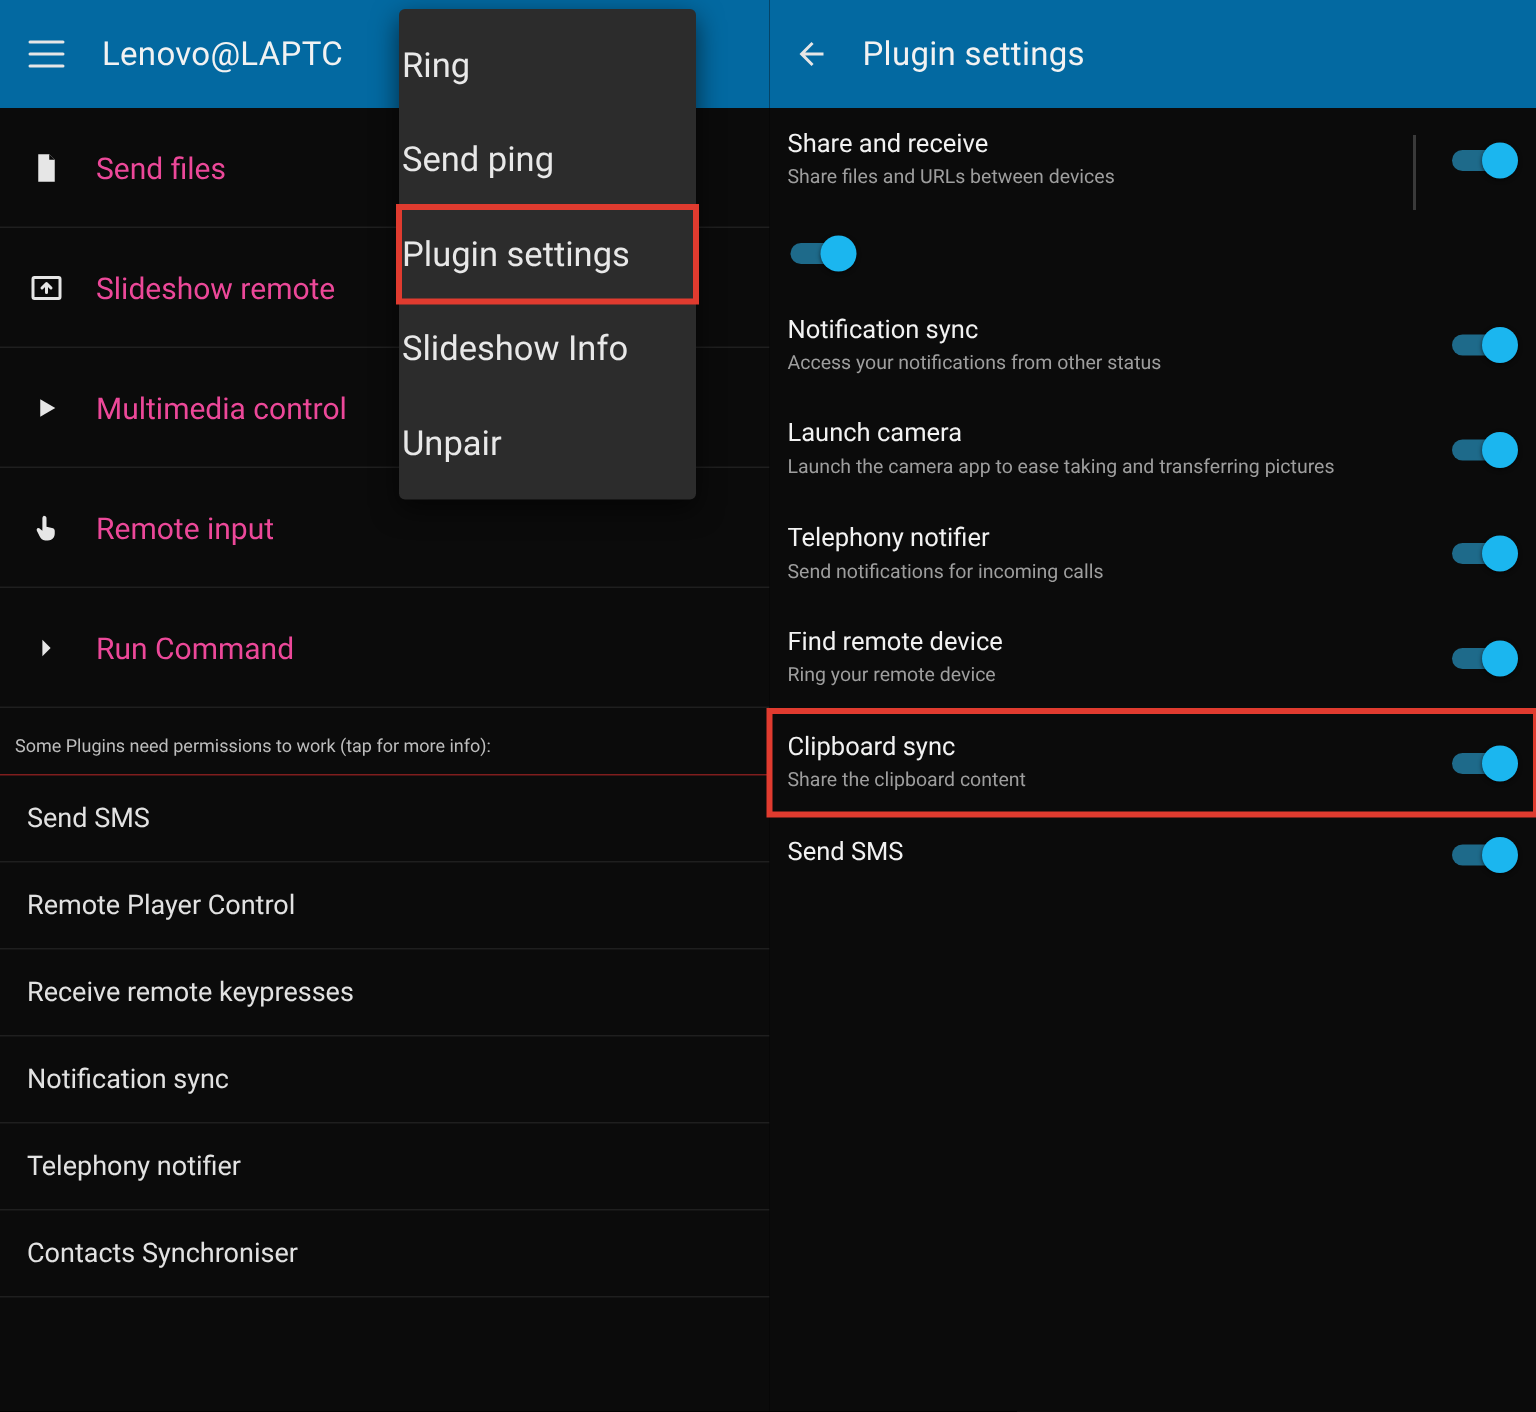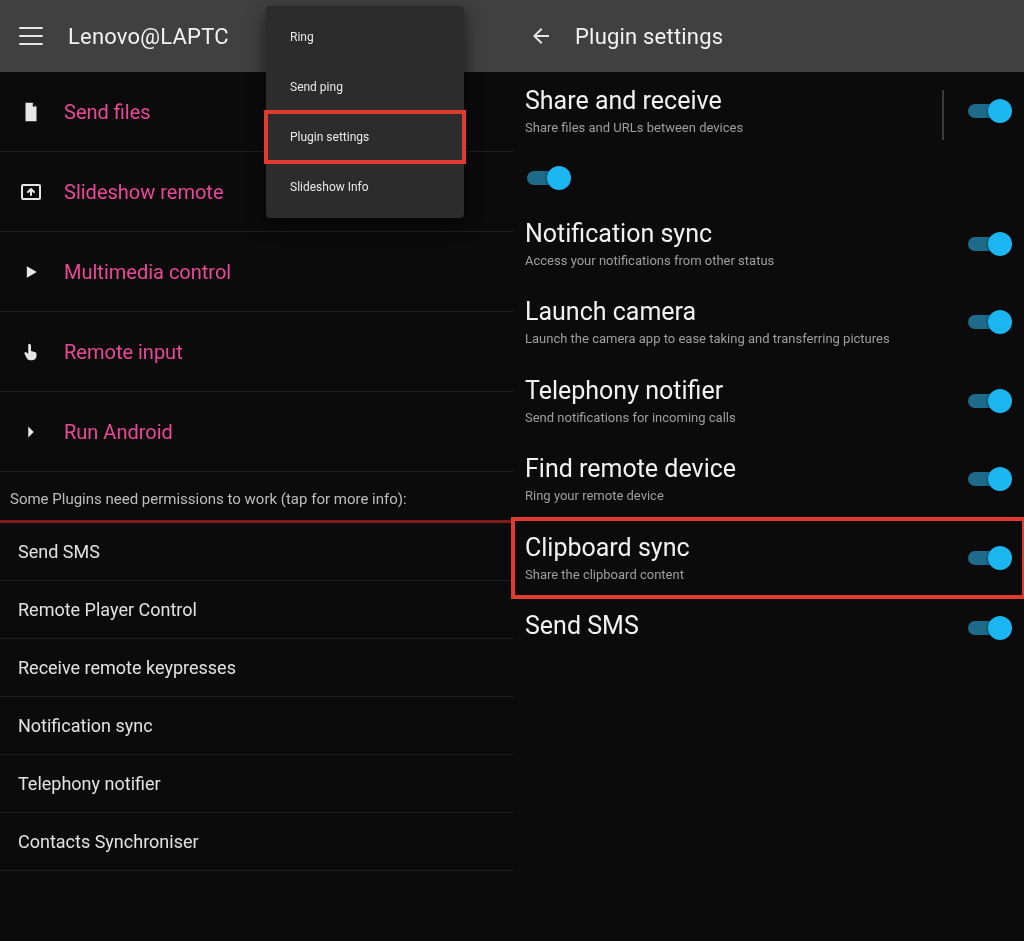--- a/index.html
+++ b/index.html
@@ -1,42 +1,42 @@
 <!DOCTYPE html>
 <html><head>
 <meta charset="utf-8">
 <style>
   html,body{margin:0;padding:0;background:#000;font-family:Roboto,"Helvetica Neue",Arial,sans-serif;color:#e6e6e6;}
   .stage{width:1024px;height:941px;position:relative;overflow:hidden;background:#000;}
   .pane{position:absolute;top:0;height:941px;background:#0b0b0b;}
   .pane-left{left:0;width:513px;}
   .pane-right{left:513px;width:511px;}
-  .appbar{height:72px;background:#404040;display:flex;align-items:center;padding:12px 16px;box-sizing:border-box;}
+  .appbar{height:72px;background:#0369a1;display:flex;align-items:center;padding:12px 16px;box-sizing:border-box;}
   .appbar-title{font-size:22px;color:#f2f2f2;margin-left:22px;font-weight:400;letter-spacing:.2px;}
   .icon-btn{width:30px;height:30px;display:flex;align-items:center;justify-content:center;color:#e6e6e6;}
   .hamburger{width:24px;height:18px;position:relative;}
   .hamburger span{position:absolute;left:0;right:0;height:2px;background:#e6e6e6;border-radius:1px;}
   .hamburger span:nth-child(1){top:0;}
   .hamburger span:nth-child(2){top:8px;}
   .hamburger span:nth-child(3){top:16px;}
   .back-arrow{width:24px;height:24px;}
   .back-arrow svg{width:24px;height:24px;fill:#e6e6e6;}
   .row{display:flex;align-items:center;padding:0 18px;min-height:80px;border-bottom:1px solid #1f1f1f;box-sizing:border-box;color:#ec4899;}
   .row .lbl{font-size:20px;margin-left:20px;}
   .row .ic{width:26px;display:flex;justify-content:center;}
-  .sub-header{padding:18px 10px 12px 10px;color:#bdbdbd;font-size:15px;border-bottom:3px solid #7f1d1d;}
+  .sub-header{padding:18px 10px 12px 10px;color:#bdbdbd;font-size:12px;border-bottom:1px solid #7f1d1d;}
   .permrow{padding:18px 18px;border-bottom:1px solid #1f1f1f;font-size:18px;color:#e2e2e2;}
   
   .popup{position:absolute;top:6px;left:266px;width:198px;background:#2c2c2c;border-radius:4px;box-shadow:0 6px 18px rgba(0,0,0,.6);padding:6px 0;z-index:5;}
-  .popup-item{padding:18px 24px;font-size:12px;color:#e8e8e8;}
+  .popup-item{padding:18px 2px;font-size:23px;color:#e8e8e8;}
   .popup-item.hl{outline:4px solid #e03b2f;outline-offset:-2px;}
   
   .srow{display:flex;align-items:center;justify-content:space-between;padding:14px 12px 14px 12px;box-sizing:border-box;position:relative;}
   .srow .txt{flex:1;padding-right:18px;}
-  .srow .ttl{font-size:25px;color:#f2f2f2;margin-bottom:4px;}
+  .srow .ttl{font-size:17px;color:#f2f2f2;margin-bottom:4px;}
   .srow .sub{font-size:13px;color:#9e9e9e;line-height:1.35;}
   .toggle{position:relative;width:46px;height:26px;flex:0 0 46px;}
   .toggle .track{position:absolute;top:6px;left:2px;right:2px;height:14px;border-radius:10px;}
   .toggle .knob{position:absolute;top:1px;width:24px;height:24px;border-radius:50%;box-shadow:0 1px 3px rgba(0,0,0,.6);}
   .toggle.on .track{background:#1e6a8a;}
   .toggle.on .knob{right:0;background:#1bb6ef;}
   .toggle.off .track{background:#4a4a4a;}
   .toggle.off .knob{left:0;background:#bdbdbd;}
   .hl-red{outline:4px solid #e03b2f;outline-offset:-2px;}
   .divider-v{position:absolute;top:90px;bottom:auto;height:50px;right:80px;width:2px;background:#3a3a3a;}
@@ -93,36 +93,37 @@
           </svg>
       </div>
       <div class="lbl">Remote input</div>
     </div>
     <div class="row">
       <div class="ic">
         <svg viewBox="0 0 24 24" width="22" height="22" fill="#e6e6e6">
             <path d="M9 6l6 6-6 6z"></path>
           </svg>
       </div>
-      <div class="lbl">Run Android</div>
+      <div class="lbl">Run Command</div>
     </div>
 
     <div class="sub-header">Some Plugins need permissions to work (tap for more info):</div>
     <div class="permrow">Send SMS</div>
     <div class="permrow">Remote Player Control</div>
     <div class="permrow">Receive remote keypresses</div>
     <div class="permrow">Notification sync</div>
     <div class="permrow">Telephony notifier</div>
     <div class="permrow">Contacts Synchroniser</div>
 
     <div class="popup">
       <div class="popup-item">Ring</div>
       <div class="popup-item">Send ping</div>
       <div class="popup-item hl">Plugin settings</div>
       <div class="popup-item">Slideshow Info</div>
+      <div class="popup-item">Unpair</div>
     </div>
   </div>
 
   <div class="pane pane-right">
     <div class="appbar">
       <div class="icon-btn back-arrow">
         <svg viewBox="0 0 24 24">
             <path d="M20 11H7.8l5.6-5.6L12 4l-8 8 8 8 1.4-1.4L7.8 13H20z"></path>
           </svg>
       </div>

